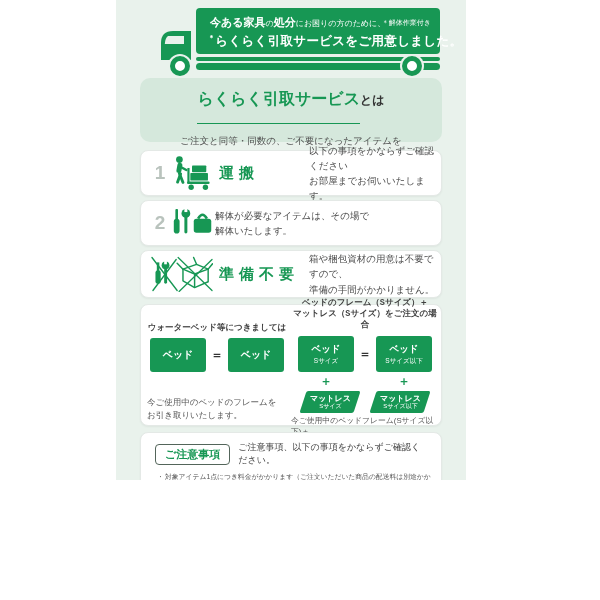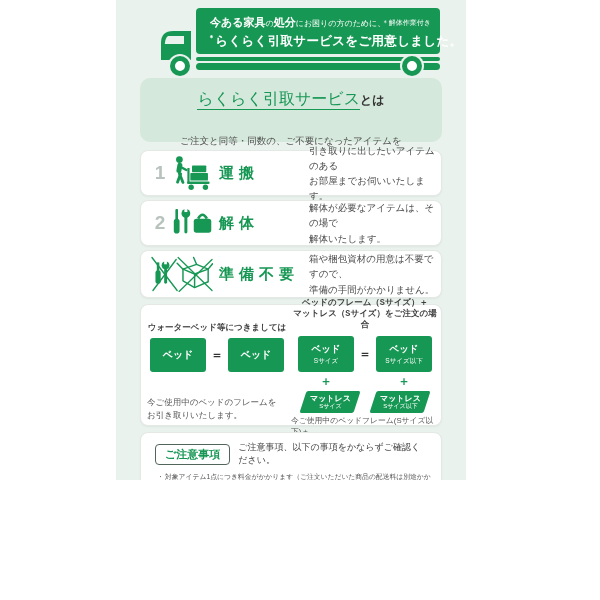--- a/index.html
+++ b/index.html
@@ -16,21 +16,21 @@
   .b-mark{font-size:7px;vertical-align:top;}
   .cab{position:absolute;left:158px;top:26px;}
   .bar1{position:absolute;left:196px;top:57px;width:244px;height:4px;background:#179754;border-radius:2px;}
   .bar2{position:absolute;left:196px;top:63px;width:244px;height:7px;background:#179754;border-radius:3.5px;}
   .wheel{position:absolute;top:56px;width:10px;height:10px;border-radius:50%;background:#fff;border:5px solid #179754;box-shadow:0 0 0 2px #e9f2ec;}
   .wheel.w1{left:170px;} .wheel.w2{left:402px;}
 
   
   .about{position:absolute;left:140px;top:78px;width:302px;height:64px;background:#d5e8dc;border-radius:10px;}
   .about-title{text-align:center;padding-top:11px;}
-  .about-em{font-size:16px;font-weight:normal;color:#179754;border-bottom:1.5px solid #179754;padding-bottom:2px;}
+  .about-em{font-size:16px;font-weight:bold;color:#179754;border-bottom:1.5px solid #179754;padding-bottom:16px;}
   .about-suffix{font-size:12px;font-weight:bold;color:#333;}
   .about-desc{margin-top:24px;text-align:center;font-size:9.5px;line-height:1.55;color:#4f4f4f;white-space:pre-line;}
 
   
   .step{position:absolute;left:140px;width:302px;background:#fff;border:1px solid #e4e9e6;border-radius:8px;box-shadow:0 1px 2px rgba(0,0,0,.05);display:flex;align-items:center;box-sizing:border-box;}
   .s1{top:150px;height:46px;} .s2{top:200px;height:46px;} .s3{top:250px;height:48px;}
   .step-num{width:18px;margin-left:10px;text-align:center;font-size:19px;font-weight:bold;color:#b9c3bd;flex:none;}
   .step-icon{width:46px;display:flex;justify-content:center;align-items:center;flex:none;}
   .step-icon.wide{width:66px;margin-left:8px;}
   .step-title{width:90px;margin-left:4px;font-size:15px;font-weight:bold;color:#179754;letter-spacing:5px;flex:none;}
@@ -115,38 +115,37 @@
         <rect x="10" y="21" width="3.4" height="14" rx="1.6" transform="rotate(20 11 22)"></rect>
         <rect x="19.5" y="16" width="2.6" height="17"></rect>
         <rect x="25" y="13" width="17" height="8" rx="1"></rect>
         <rect x="23" y="22" width="21" height="9" rx="1"></rect>
         <rect x="19" y="32" width="27" height="3" rx="1.5"></rect>
         <circle cx="24" cy="39" r="3.2"></circle>
           <circle cx="41" cy="39" r="3.2"></circle>
       </svg>
     </span>
     <span class="step-title">運搬</span>
-    <span class="step-desc">引き取りに出したいアイテムのある
+    <span class="step-desc">以下の事項をかならずご確認ください
 お部屋までお伺いいたします。</span>
   </div>
 
   <div class="step s2">
     <span class="step-num">2</span>
     <span class="step-icon">
       <svg width="42" height="32" viewBox="0 0 48 36" fill="#179754">
         <rect x="5" y="2" width="3" height="12" rx="1"></rect>
         <rect x="3.2" y="13" width="6.6" height="17" rx="3.2"></rect>
         <circle cx="17" cy="7" r="5"></circle>
         <rect x="15.3" y="0" width="3.4" height="5.5" fill="#fff"></rect>
         <rect x="15.3" y="9" width="3.4" height="21" rx="1.7"></rect>
         <path d="M31 13 q5 -9 10 0" fill="none" stroke="#179754" stroke-width="3"></path>
         <rect x="26" y="13" width="20" height="16" rx="3"></rect>
       </svg>
     </span>
-    <span class="step-title">解体</span>
     <span class="step-desc">解体が必要なアイテムは、その場で
 解体いたします。</span>
   </div>
 
   <div class="step s3">
     <span class="step-icon wide">
       <svg width="62" height="40" viewBox="0 0 64 40">
         <g fill="#179754">
           <rect x="6" y="8" width="2.6" height="9"></rect>
           <rect x="4.6" y="16" width="5.4" height="14" rx="2.6"></rect>

